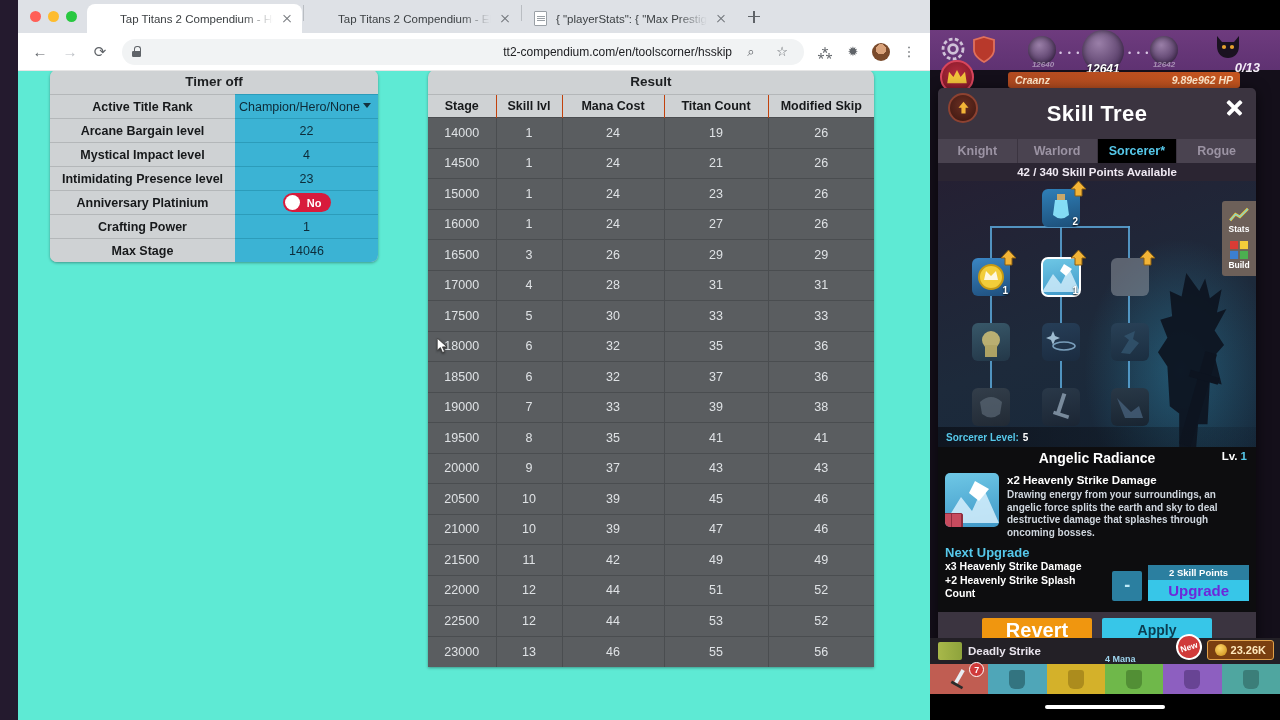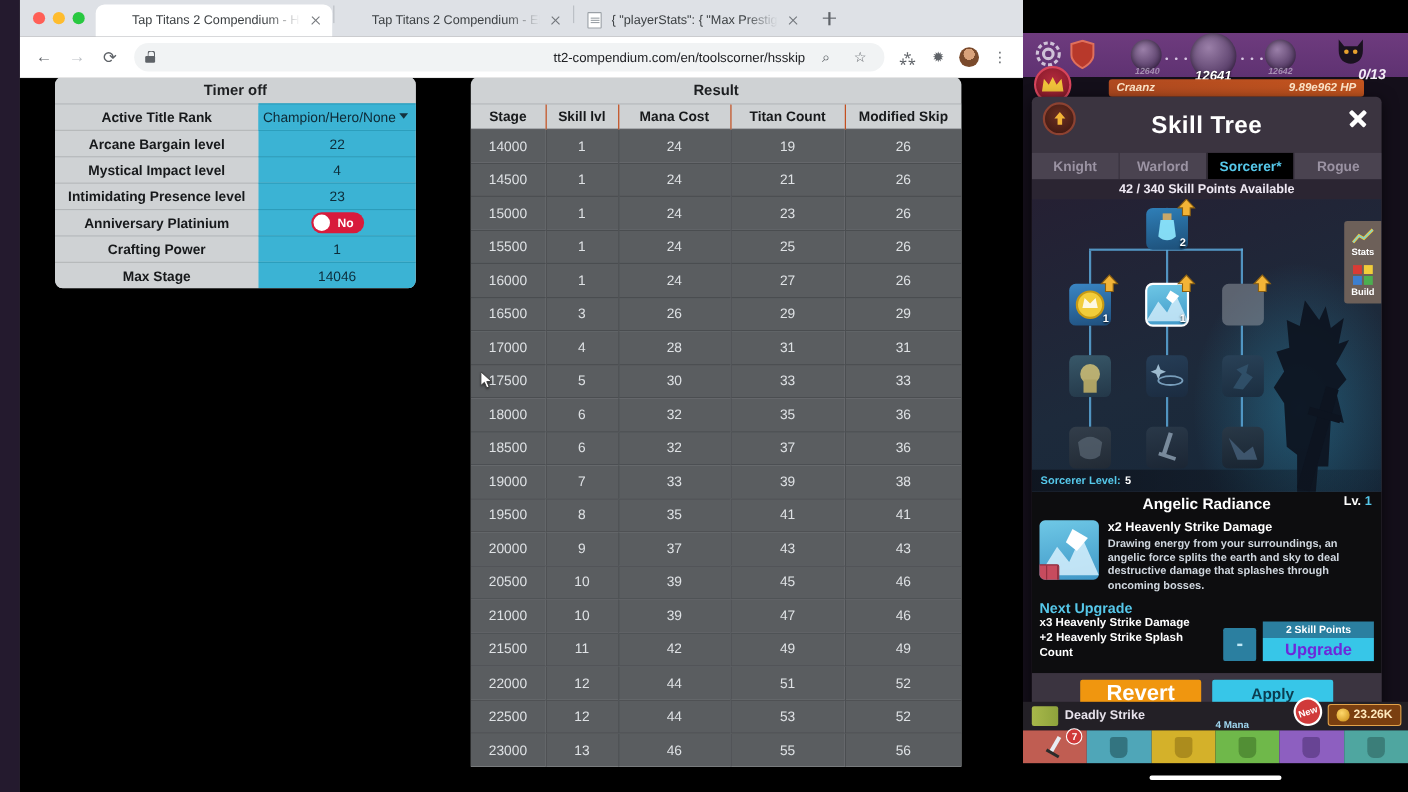--- a/index.html
+++ b/index.html
@@ -78,21 +78,21 @@
   .lock i { position:absolute; left:0; bottom:0; width:9px; height:6.5px; background:#5f6368; border-radius:1.2px; }
   .lock:before { content:""; position:absolute; left:2px; top:0; width:5px; height:6px;
                  border:1.4px solid #5f6368; border-bottom:none; border-radius:3px 3px 0 0; }
   .url { flex:1; white-space:nowrap; overflow:hidden; }
   .tb-icon { width: 24px; height: 24px; display:flex; align-items:center; justify-content:center;
              color:#5f6368; font-size:13px; }
   .avatar { width:18px;height:18px;border-radius:50%;
             background:radial-gradient(circle at 50% 35%, #d9a27a 0 34%, #7a4a2b 35% 100%); }
 
   
-  .page { position:absolute; left:0; top:71px; right:0; bottom:0; background:#000000; overflow:hidden; }
+  .page { position:absolute; left:0; top:71px; right:0; bottom:0; background:#5eead4; overflow:hidden; }
   .pinkhead {
     position:absolute; left:11px; top:-14px; width:230px; height:19px;
     color:#c23fae; font-weight:bold; font-size:13px; letter-spacing:.2px;
     white-space:nowrap; overflow:hidden; filter: blur(0.6px);
   }
 
   
   .calc-table {
     position:absolute; left:32px; top:-1px; width:328px;
     background:#cfd2d4; border-radius:7px; overflow:hidden;
@@ -428,27 +428,20 @@
                 <td>26</td>
               </tr>
               <tr>
                 <td>15000</td>
                 <td>1</td>
                 <td>24</td>
                 <td>23</td>
                 <td>26</td>
               </tr>
               <tr>
-                <td>15500</td>
-                <td>1</td>
-                <td>24</td>
-                <td>25</td>
-                <td>26</td>
-              </tr>
-              <tr>
                 <td>16000</td>
                 <td>1</td>
                 <td>24</td>
                 <td>27</td>
                 <td>26</td>
               </tr>
               <tr>
                 <td>16500</td>
                 <td>3</td>
                 <td>26</td>

